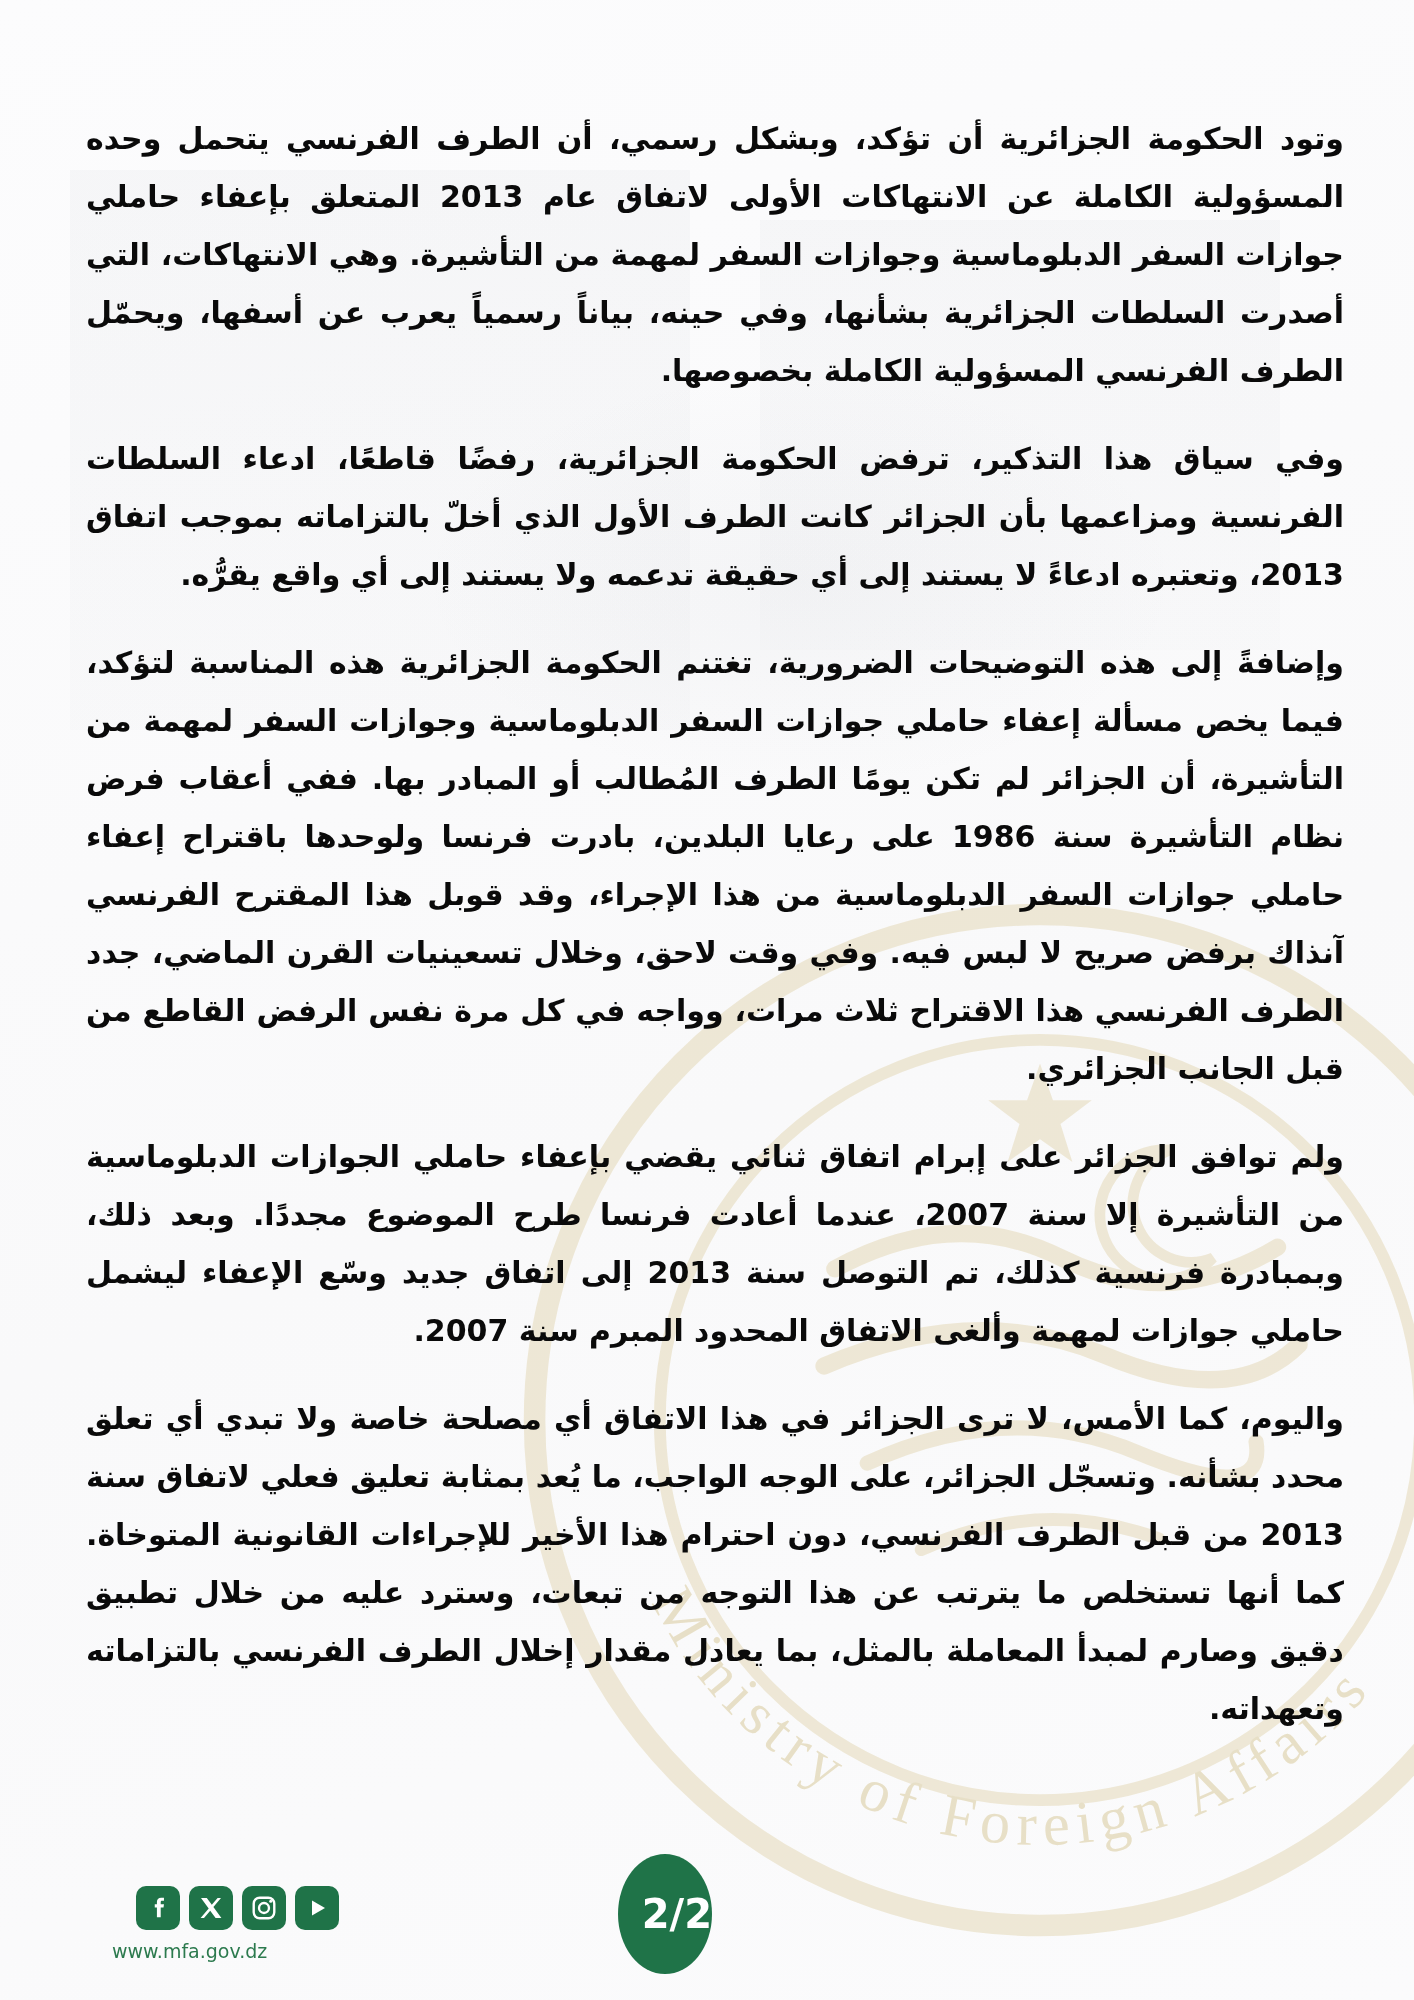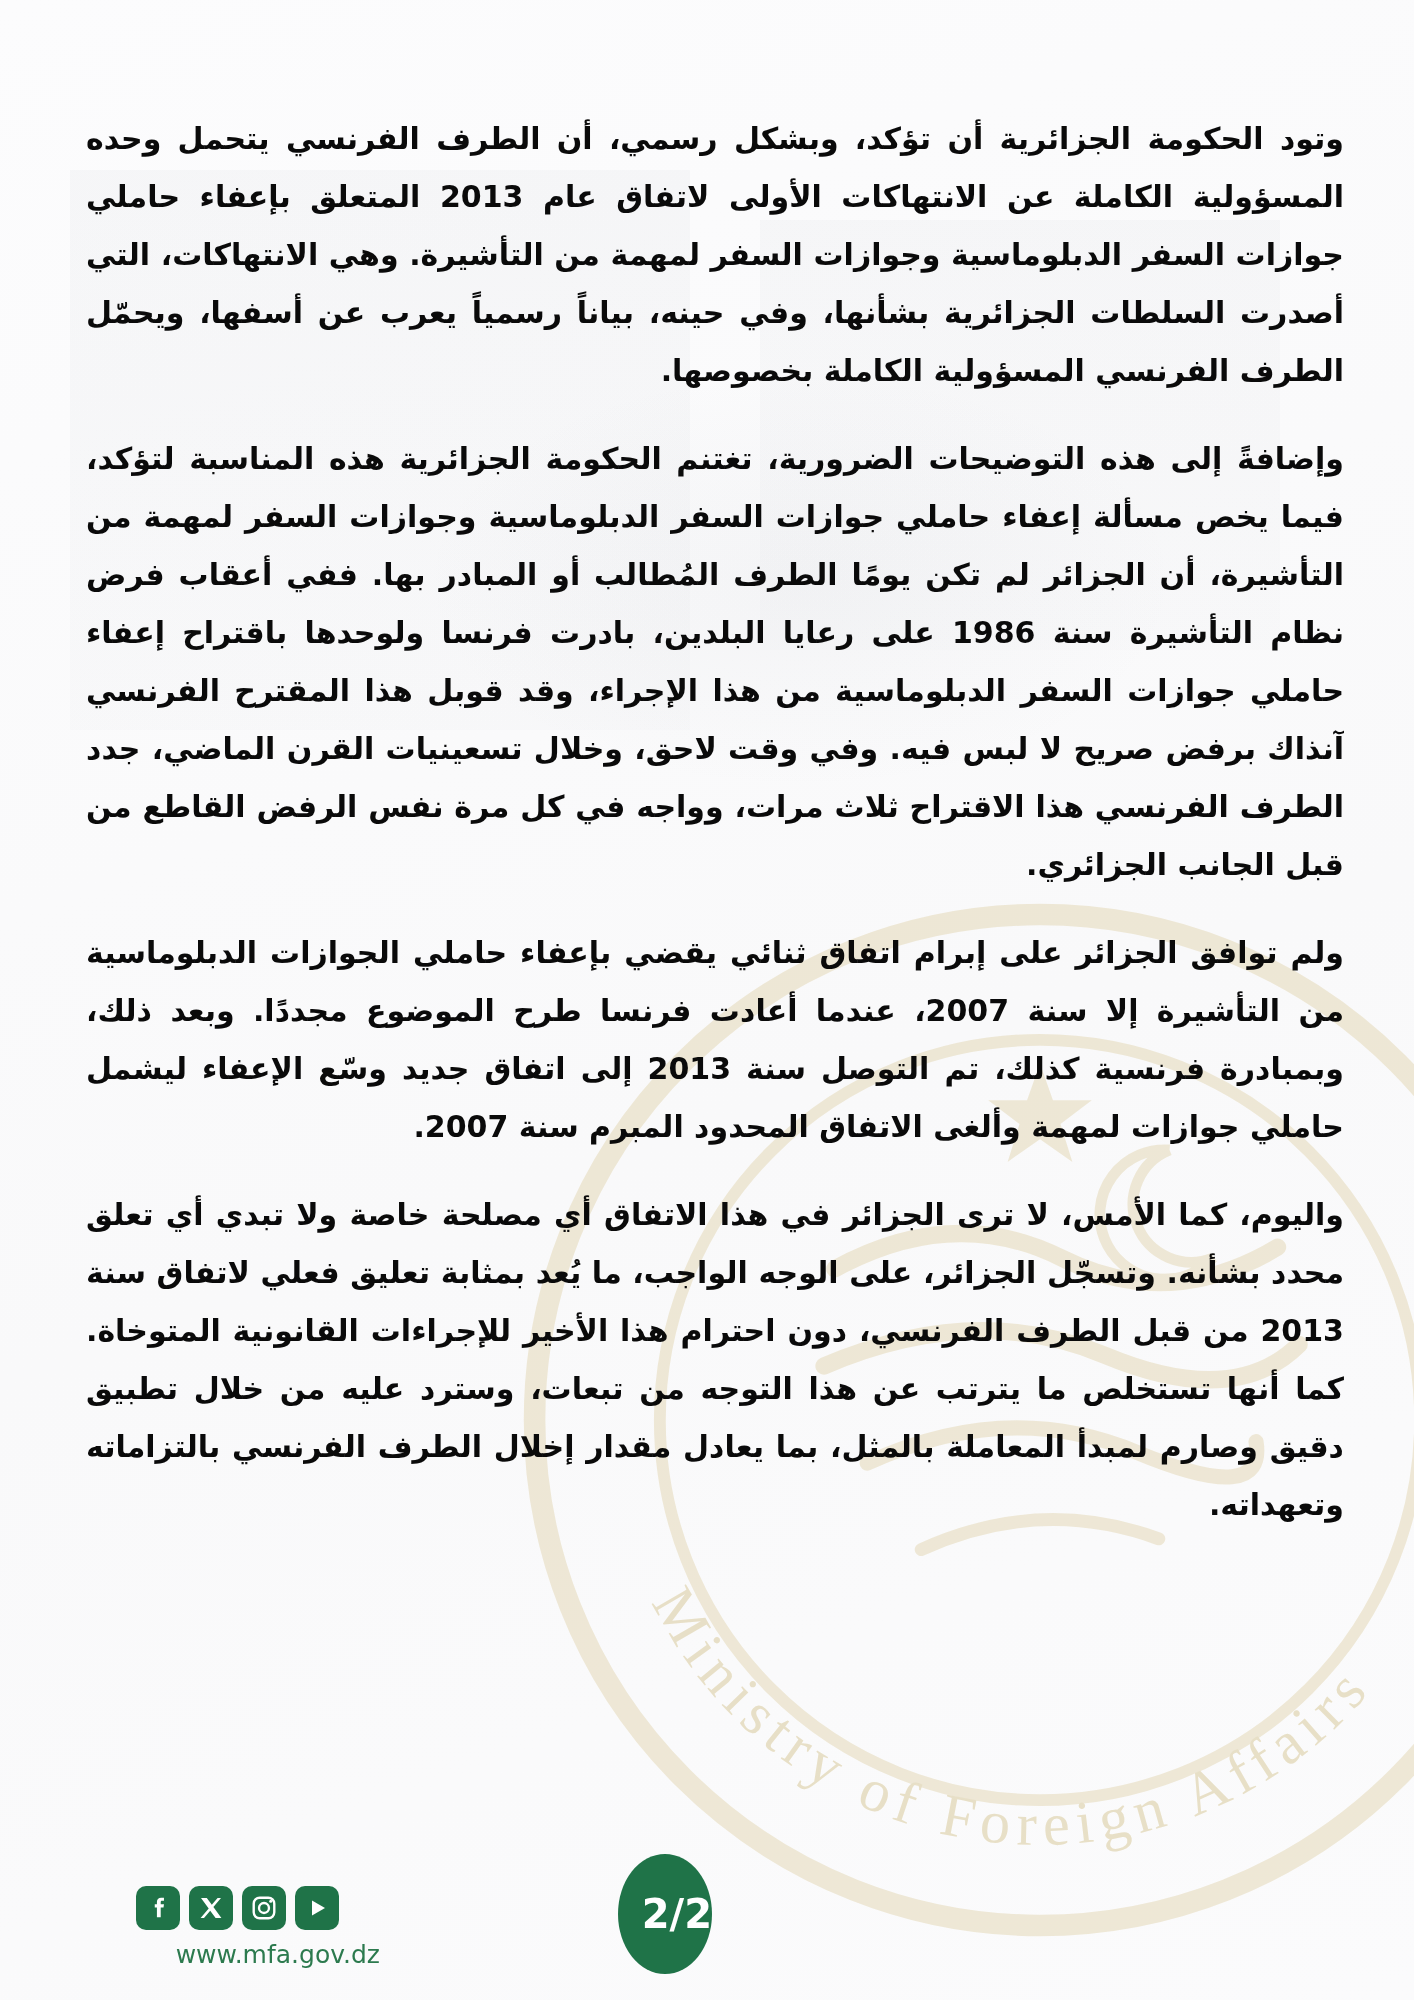--- a/index.html
+++ b/index.html
@@ -32,21 +32,21 @@
   footer{position:absolute;left:0;top:1840px;width:1414px;height:160px;z-index:3;}
   .social{position:absolute;left:136px;top:46px;display:flex;gap:9px;}
   .sicon{
     width:44px;height:44px;border-radius:10px;background:#1f7348;
     display:flex;align-items:center;justify-content:center;
     color:#ffffff;text-decoration:none;
   }
   .sicon svg{display:block;}
   .website{
     position:absolute;left:112px;top:100px;width:268px;
-    text-align:right;color:#2c7a4e;font-size:25px;font-weight:500;
+    text-align:left;color:#2c7a4e;font-size:19px;font-weight:500;
     font-family:"DejaVu Sans","Liberation Sans",sans-serif;
   }
   .page-ellipse{
     position:absolute;left:618px;top:14px;width:94px;height:120px;
     background:#1f7348;border-radius:50%;
     display:flex;align-items:center;justify-content:flex-end;
     color:#ffffff;font-size:40px;font-weight:700;
   }
   .date-badge{
     position:absolute;left:896px;top:36px;width:462px;height:66px;
@@ -76,20 +76,21 @@
       <path d="M 500,170 l 12,34 36,0 -29,22 11,35 -30,-21 -30,21 11,-35 -29,-22 36,0 z"></path>
     </g>
     <path id="sealArc" d="M 118,612 A 400,400 0 0 0 882,612" fill="none"></path>
     <text font-family="Liberation Serif, DejaVu Serif, serif" font-size="56" letter-spacing="7" fill="#ddd0a8">
       <textPath href="#sealArc" startOffset="6%">Ministry of Foreign Affairs</textPath>
     </text>
   </svg>
 
   <main class="content">
     <p>وتود الحكومة الجزائرية أن تؤكد، وبشكل رسمي، أن الطرف الفرنسي يتحمل وحده المسؤولية الكاملة عن الانتهاكات الأولى لاتفاق عام 2013 المتعلق بإعفاء حاملي جوازات السفر الدبلوماسية وجوازات السفر لمهمة من التأشيرة. وهي الانتهاكات، التي أصدرت السلطات الجزائرية بشأنها، وفي حينه، بياناً رسمياً يعرب عن أسفها، ويحمّل الطرف الفرنسي المسؤولية الكاملة بخصوصها.</p>
+    <p>وفي سياق هذا التذكير، ترفض الحكومة الجزائرية، رفضًا قاطعًا، ادعاء السلطات الفرنسية ومزاعمها بأن الجزائر كانت الطرف الأول الذي أخلّ بالتزاماته بموجب اتفاق 2013، وتعتبره ادعاءً لا يستند إلى أي حقيقة تدعمه ولا يستند إلى أي واقع يقرُّه.</p>
     <p>وإضافةً إلى هذه التوضيحات الضرورية، تغتنم الحكومة الجزائرية هذه المناسبة لتؤكد، فيما يخص مسألة إعفاء حاملي جوازات السفر الدبلوماسية وجوازات السفر لمهمة من التأشيرة، أن الجزائر لم تكن يومًا الطرف المُطالب أو المبادر بها. ففي أعقاب فرض نظام التأشيرة سنة 1986 على رعايا البلدين، بادرت فرنسا ولوحدها باقتراح إعفاء حاملي جوازات السفر الدبلوماسية من هذا الإجراء، وقد قوبل هذا المقترح الفرنسي آنذاك برفض صريح لا لبس فيه. وفي وقت لاحق، وخلال تسعينيات القرن الماضي، جدد الطرف الفرنسي هذا الاقتراح ثلاث مرات، وواجه في كل مرة نفس الرفض القاطع من قبل الجانب الجزائري.</p>
     <p>ولم توافق الجزائر على إبرام اتفاق ثنائي يقضي بإعفاء حاملي الجوازات الدبلوماسية من التأشيرة إلا سنة 2007، عندما أعادت فرنسا طرح الموضوع مجددًا. وبعد ذلك، وبمبادرة فرنسية كذلك، تم التوصل سنة 2013 إلى اتفاق جديد وسّع الإعفاء ليشمل حاملي جوازات لمهمة وألغى الاتفاق المحدود المبرم سنة 2007.</p>
     <p>واليوم، كما الأمس، لا ترى الجزائر في هذا الاتفاق أي مصلحة خاصة ولا تبدي أي تعلق محدد بشأنه. وتسجّل الجزائر، على الوجه الواجب، ما يُعد بمثابة تعليق فعلي لاتفاق سنة 2013 من قبل الطرف الفرنسي، دون احترام هذا الأخير للإجراءات القانونية المتوخاة. كما أنها تستخلص ما يترتب عن هذا التوجه من تبعات، وسترد عليه من خلال تطبيق دقيق وصارم لمبدأ المعاملة بالمثل، بما يعادل مقدار إخلال الطرف الفرنسي بالتزاماته وتعهداته.</p>
   </main>
 
   <footer>
 
     <div class="social">
       <a class="sicon">
         <svg width="26" height="26" viewBox="0 0 24 24" fill="#ffffff">

